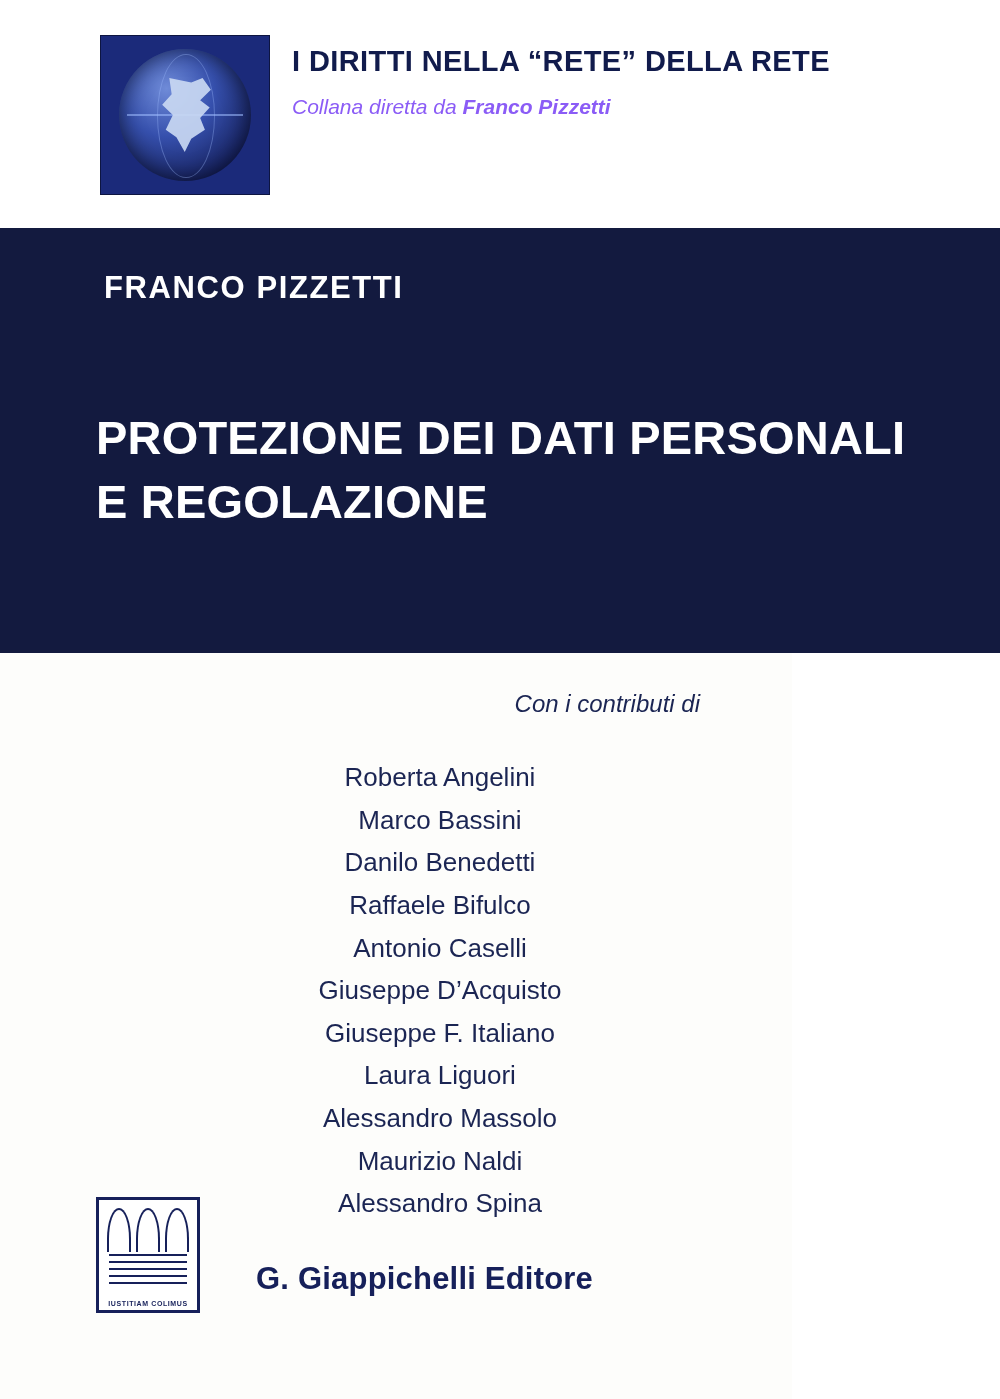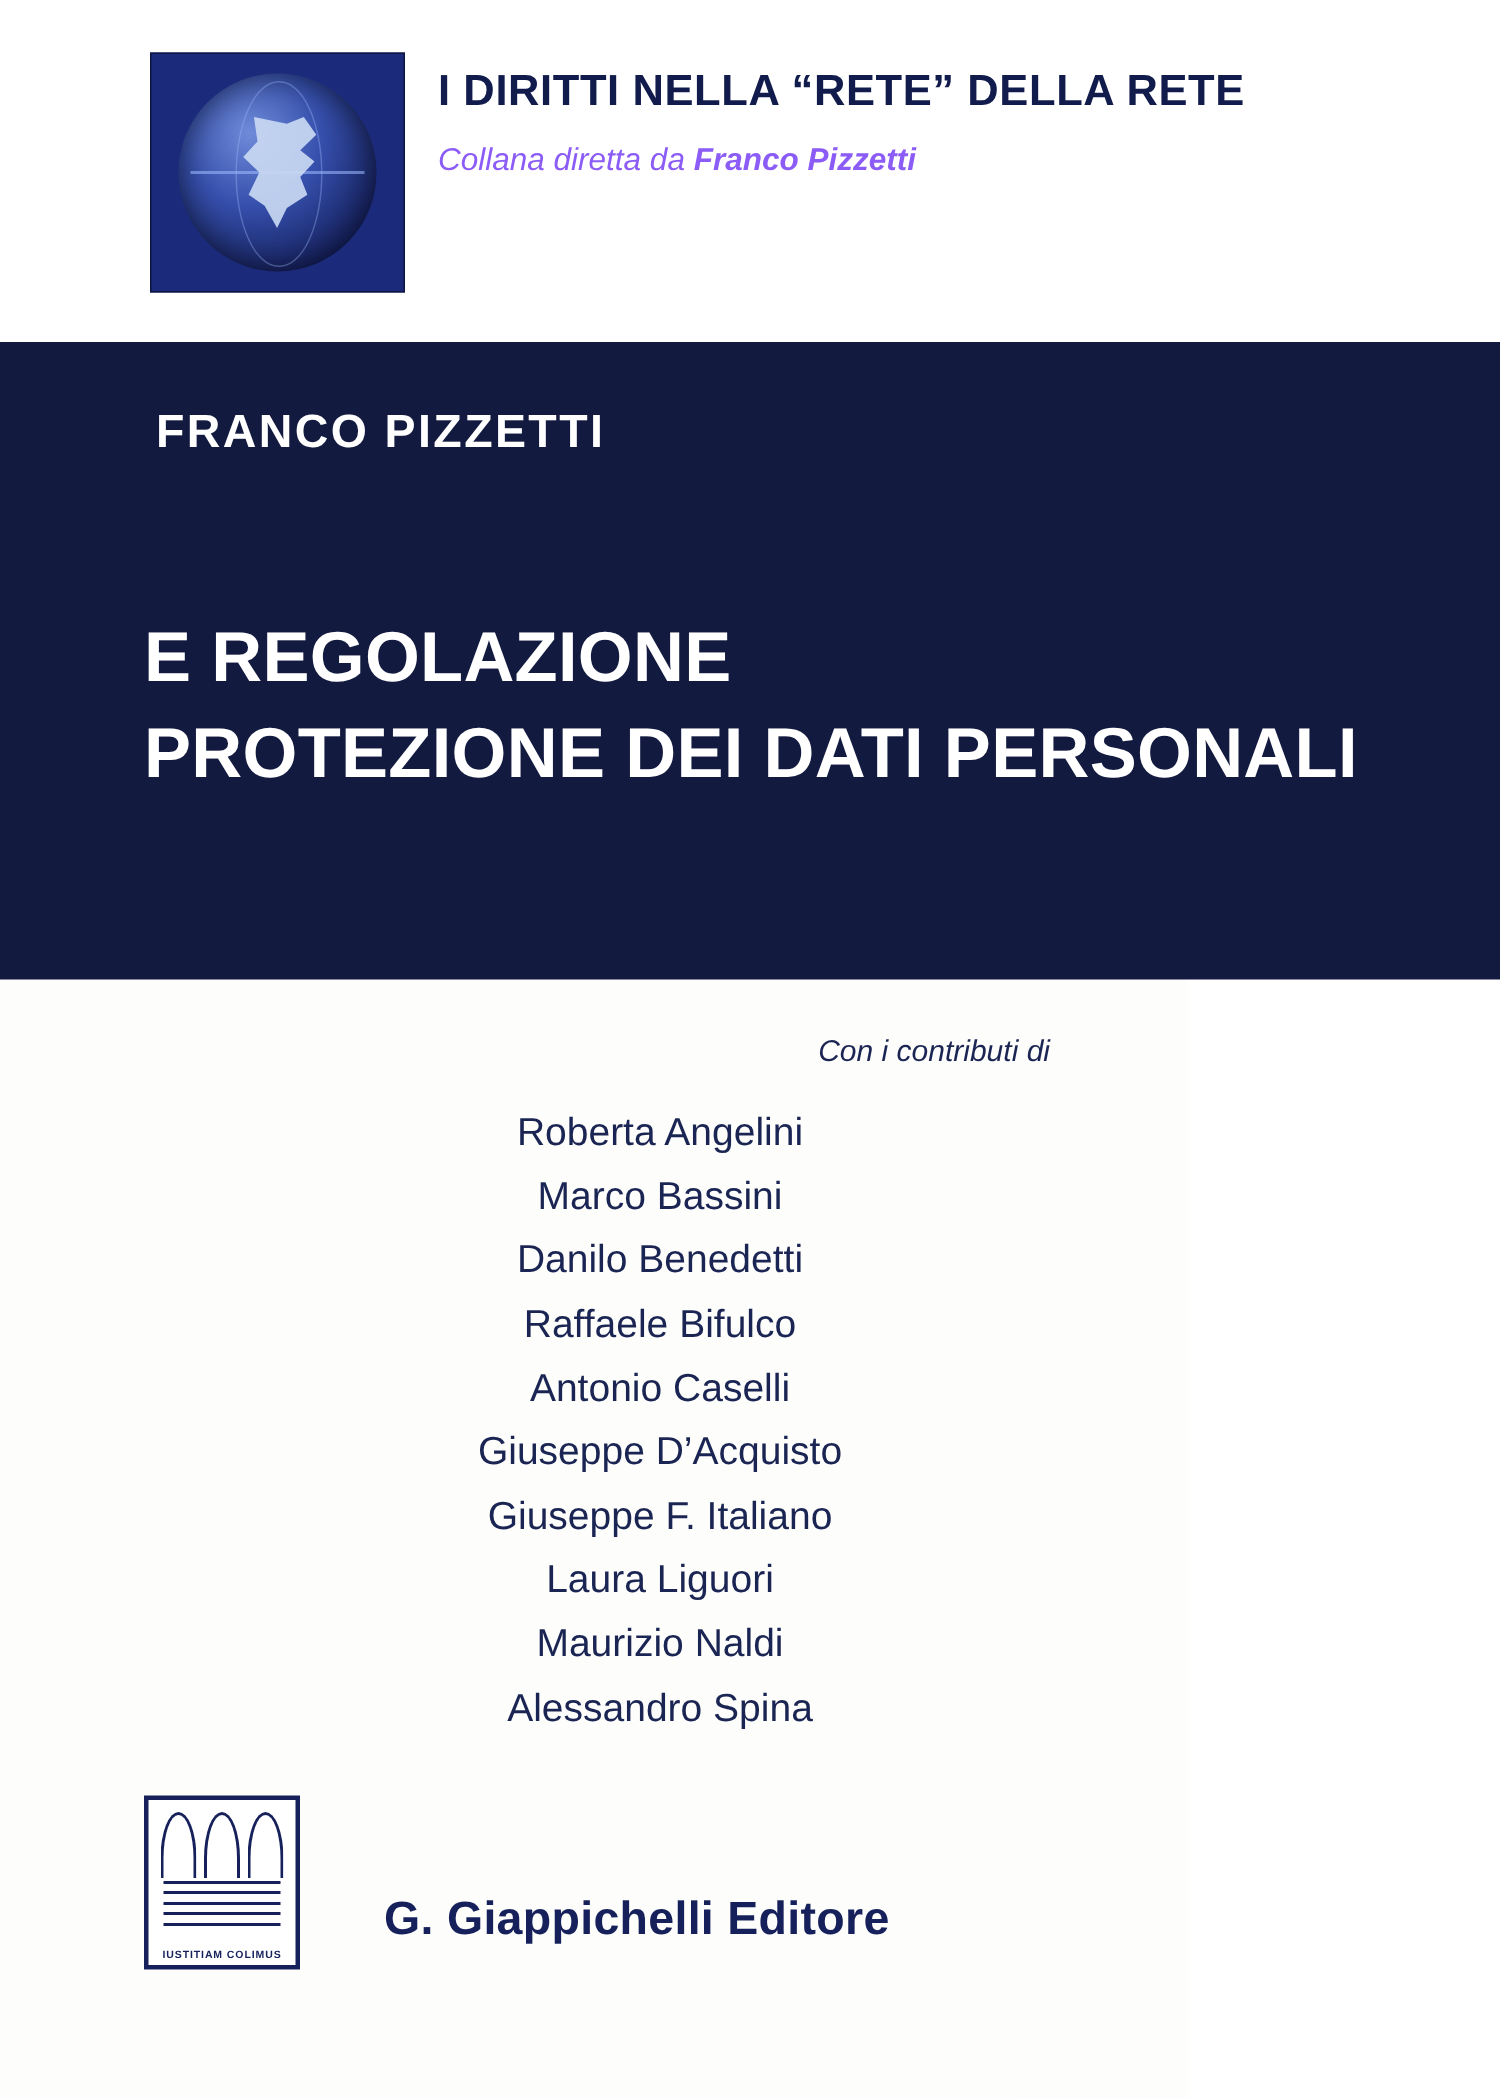--- a/index.html
+++ b/index.html
@@ -141,23 +141,23 @@
   
   .contrib {
     position: absolute;
     right: 92px;
     top: 690px;
     width: 520px;
     text-align: right;
     color: #1b2553;
   }
   .contrib-head {
-    font-size: 20px;
+    font-size: 24px;
     font-style: italic;
-    margin-bottom: 20px;
+    margin-bottom: 38px;
   }
   .contrib-list {
     list-style: none;
     margin: 0;
     padding: 0;
   }
   .contrib-list li {
     font-size: 26px;
     line-height: 1.64;
     color: #1b2553;
@@ -233,36 +233,37 @@
     </div>
     <div class="series-titles">
       <div class="series-title">I DIRITTI NELLA “RETE” DELLA RETE</div>
       <div class="series-sub"><span>Collana diretta da </span><b>Franco Pizzetti</b></div>
     </div>
   </div>
 
   <div class="title-band">
     <div class="author">FRANCO PIZZETTI</div>
     <div class="book-title">
+      <div>PROTEZIONE DEI DATI PERSONALI</div>
       <div>E REGOLAZIONE</div>
-      <div>PROTEZIONE DEI DATI PERSONALI</div>
     </div>
   </div>
 
   <div class="contrib">
     <div class="contrib-head">Con i contributi di</div>
     <ul class="contrib-list">
       <li>Roberta Angelini</li>
       <li>Marco Bassini</li>
       <li>Danilo Benedetti</li>
       <li>Raffaele Bifulco</li>
       <li>Antonio Caselli</li>
       <li>Giuseppe D’Acquisto</li>
       <li>Giuseppe F. Italiano</li>
       <li>Laura Liguori</li>
+      <li>Alessandro Massolo</li>
       <li>Maurizio Naldi</li>
       <li>Alessandro Spina</li>
     </ul>
   </div>
 
   <div class="pub-logo">
     <div class="arches">
       <span></span>
       <span></span>
       <span></span>

